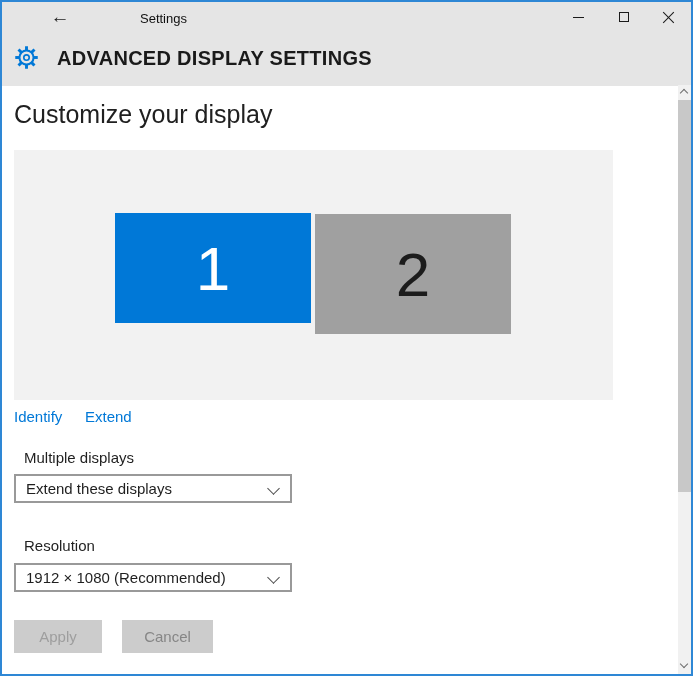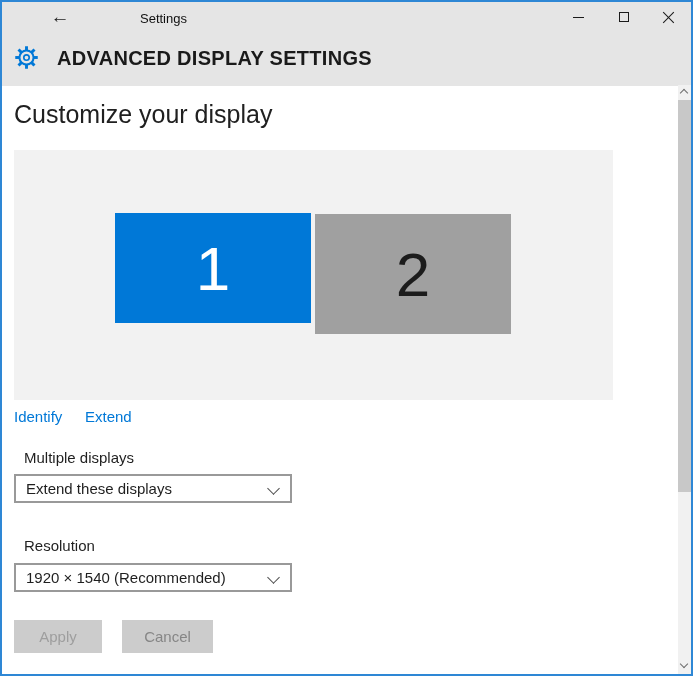--- a/index.html
+++ b/index.html
@@ -176,21 +176,21 @@
   <span class="link link-detect">Extend</span>
 
   <div class="field-label lbl-multiple">Multiple displays</div>
   <div class="combo combo-multiple">
     <span>Extend these displays</span>
     <span class="chev-down"></span>
   </div>
 
   <div class="field-label lbl-resolution">Resolution</div>
   <div class="combo combo-resolution">
-    <span>1920 × 1540 (Recommended)</span>
+    <span>1912 × 1080 (Recommended)</span>
     <span class="chev-down"></span>
   </div>
 
   <button class="btn btn-apply">Apply</button>
   <button class="btn btn-cancel">Cancel</button>
 
   <div class="scrollbar">
     <span class="scroll-chev scroll-up"></span>
     <div class="scroll-thumb"></div>
     <span class="scroll-chev scroll-down"></span>

